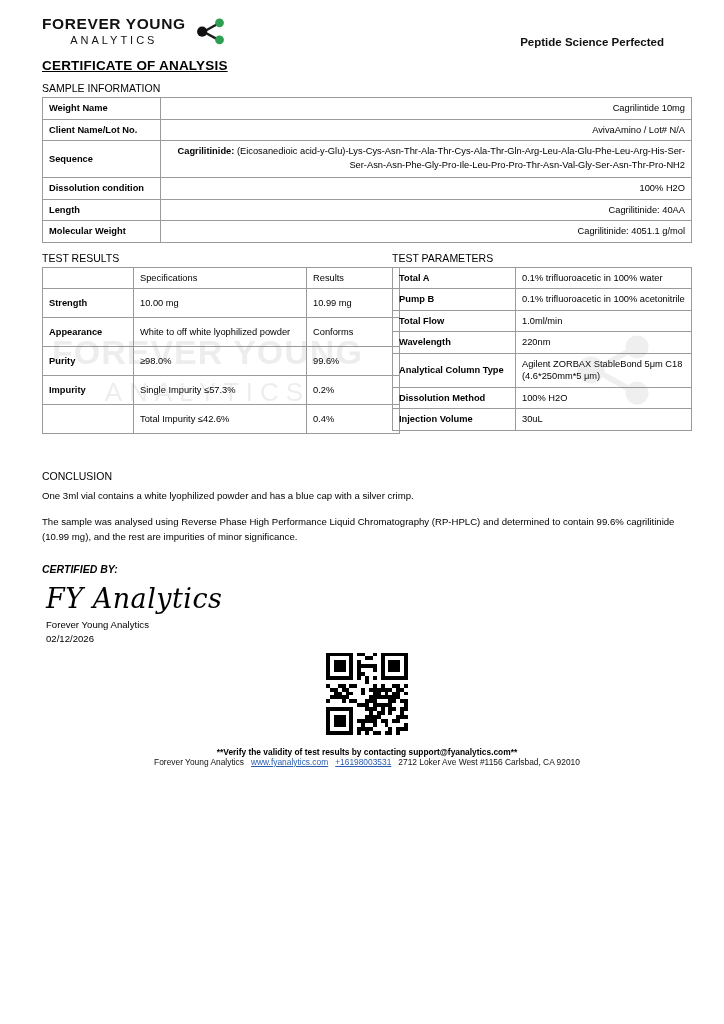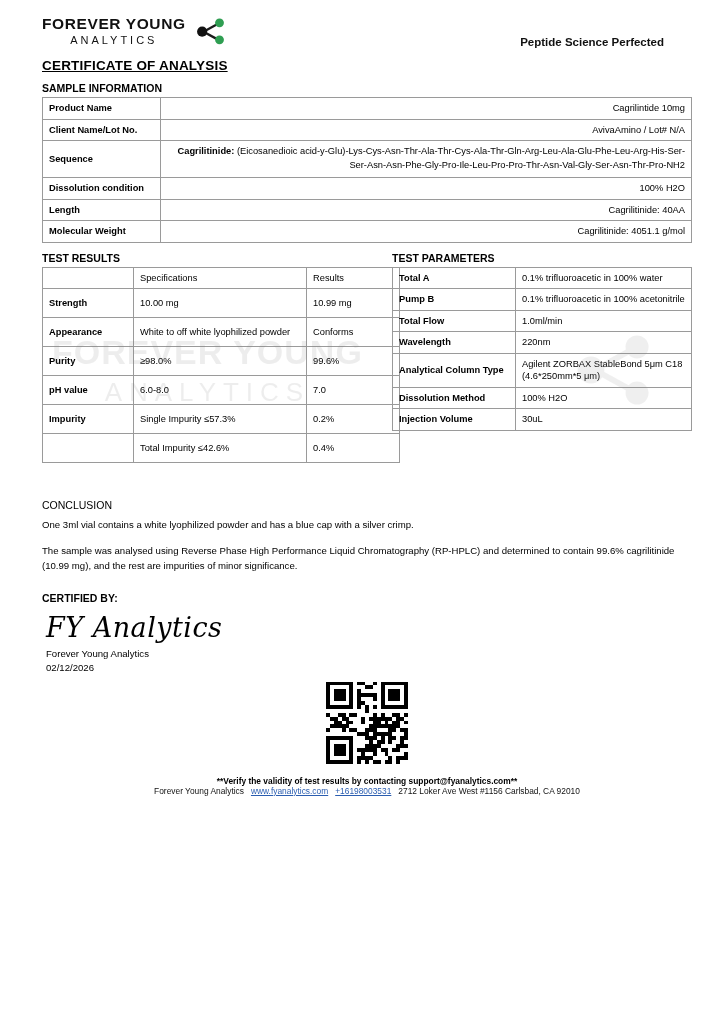--- a/index.html
+++ b/index.html
@@ -76,21 +76,21 @@
   .coa-title {
     font-size: 13.5px;
     font-weight: bold;
     text-decoration: underline;
     margin-top: 10px;
     letter-spacing: 0.2px;
   }
 
   .section-label {
     font-size: 10.5px;
-    font-weight: bold;
+    font-weight: normal;
     margin: 9px 0 3px 0;
   }
 
   
   table {
     border-collapse: collapse;
     width: 100%;
     table-layout: fixed;
   }
   td, th {
@@ -148,20 +148,21 @@
   .para {
     font-size: 9.6px;
     line-height: 1.55;
     margin: 0 0 11px 0;
   }
   .certified-head {
     font-size: 10.5px;
     font-weight: bold;
     margin-top: 18px;
     margin-bottom: 2px;
+    font-style: italic;
   }
   .signature {
     font-family: "DejaVu Serif", serif;
     font-style: italic;
     font-size: 27px;
     margin: 8px 0 4px 4px;
     letter-spacing: 0.5px;
   }
   .sig-name {
     font-size: 9.6px;
@@ -279,21 +280,21 @@
       </div>
       <div class="tagline">Peptide Science Perfected</div>
     </div>
 
     <div class="coa-title">CERTIFICATE OF ANALYSIS</div>
 
     <div class="section-label">SAMPLE INFORMATION</div>
     <table class="sample-table">
       <tbody>
         <tr>
-          <td class="label">Product Name</td>
+          <td class="label">Weight Name</td>
           <td class="value">Cagrilintide 10mg</td>
         </tr>
         <tr>
           <td class="label">Client Name/Lot No.</td>
           <td class="value">AvivaAmino / Lot# N/A</td>
         </tr>
         <tr>
           <td class="label">Sequence</td>
           <td class="value seq-cell"><b>Cagrilitinide:</b><span> (Eicosanedioic acid-y-Glu)-Lys-Cys-Asn-Thr-Ala-Thr-Cys-Ala-Thr-Gln-Arg-Leu-Ala-Glu-Phe-Leu-Arg-His-Ser-Ser-Asn-Asn-Phe-Gly-Pro-Ile-Leu-Pro-Pro-Thr-Asn-Val-Gly-Ser-Asn-Thr-Pro-NH2</span></td>
         </tr>
@@ -333,25 +334,20 @@
               <td class="rlabel">Appearance</td>
               <td class="rspec">White to off white lyophilized powder</td>
               <td class="rres">Conforms</td>
             </tr>
             <tr>
               <td class="rlabel">Purity</td>
               <td class="rspec">≥98.0%</td>
               <td class="rres">99.6%</td>
             </tr>
             <tr>
-              <td class="rlabel">pH value</td>
-              <td class="rspec">6.0-8.0</td>
-              <td class="rres">7.0</td>
-            </tr>
-            <tr>
               <td class="rlabel">Impurity</td>
               <td class="rspec">Single Impurity ≤57.3%</td>
               <td class="rres">0.2%</td>
             </tr>
             <tr>
               <td class="rlabel"></td>
               <td class="rspec">Total Impurity ≤42.6%</td>
               <td class="rres">0.4%</td>
             </tr>
           </tbody>

